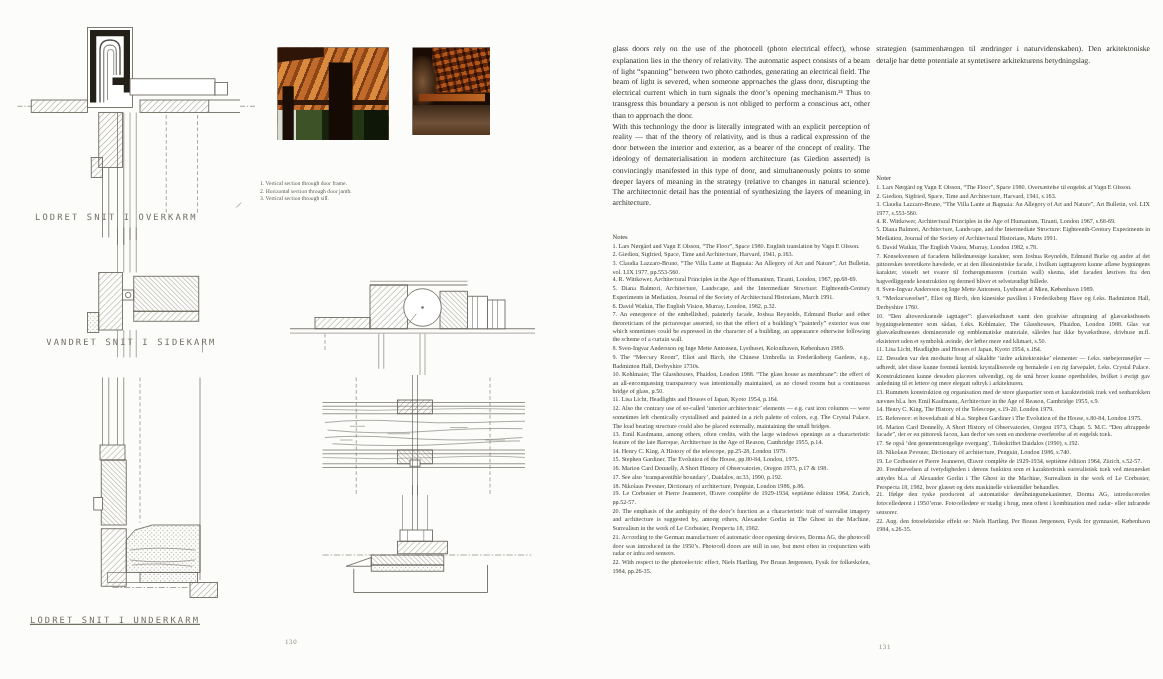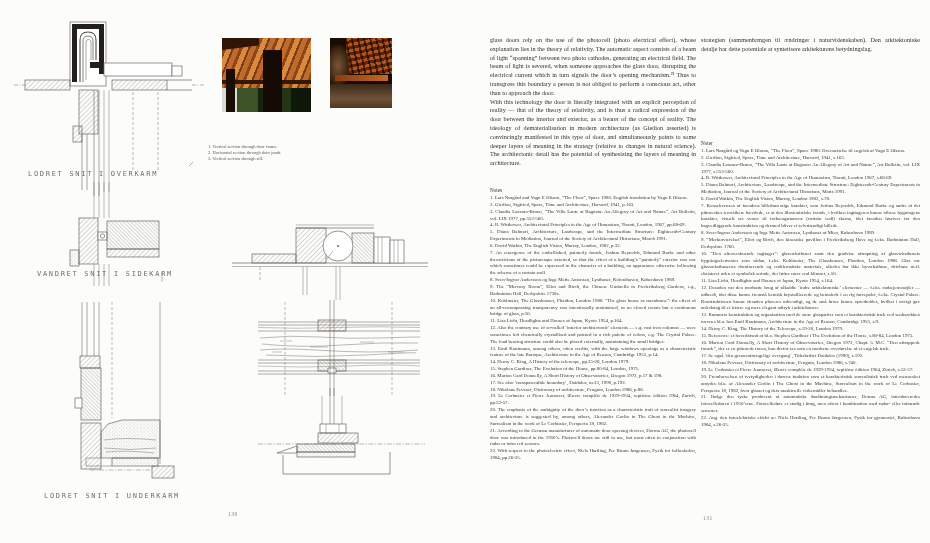--- a/index.html
+++ b/index.html
@@ -29,21 +29,21 @@
      background:radial-gradient(ellipse at 40% 50%,#7a5636 0%,#3a2312 60%,rgba(0,0,0,0) 78%);}
   .p2-sill{left:8%;top:53%;width:86%;height:8%;background:linear-gradient(90deg,#8a3c12,#c26a24);}
   .p2-ground{left:0;bottom:0;width:100%;height:34%;background:linear-gradient(#3c2817,#6f5139 60%,#52381f);}
 
   .fig-captions{position:absolute;left:208px;top:144px;width:112px;
      font-size:4.5px;line-height:6px;color:#5c594f;}
   .draw-label{position:absolute;font-family:"DejaVu Sans Mono",monospace;
      font-size:7px;letter-spacing:1.7px;color:#716e62;white-space:nowrap;}
   #label-overkarm{left:28px;top:170px;}
   #label-sidekarm{left:37px;top:270px;}
-  #label-underkarm{left:44px;top:492px;}
+  #label-underkarm{left:24px;top:492px;text-decoration:underline;}
   .page-num{position:absolute;font-size:5.5px;color:#8a877c;letter-spacing:.5px;}
   #pn-left{left:228px;top:511px;}
   #pn-right{left:237px;top:515px;}
 
   
   .body-text{position:absolute;text-align:justify;font-size:6.2px;line-height:8.8px;color:#33312b;}
   #en-body{left:24px;top:36px;width:206px;}
   #da-body{left:235px;top:36px;width:219px;}
   .notes-h{position:absolute;font-size:5.2px;color:#33312b;}
   #en-notes-h{left:24px;top:187px;}

